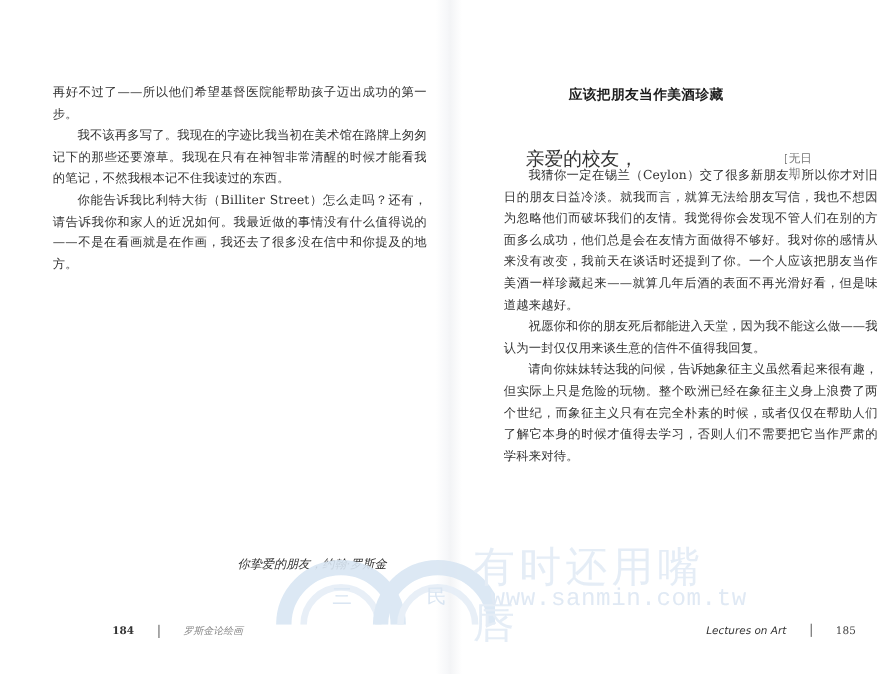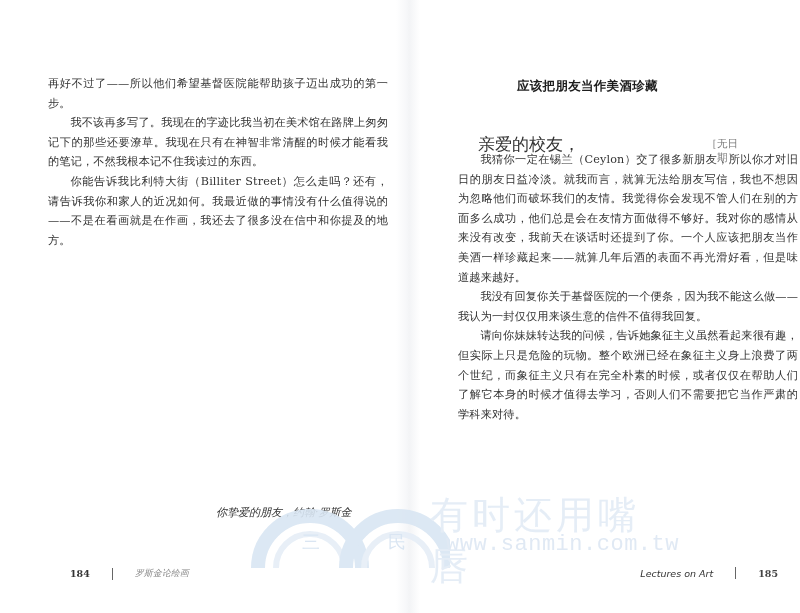--- a/index.html
+++ b/index.html
@@ -91,20 +91,21 @@
     }
 
     .footer {
       position: absolute;
       top: 567px;
       font-size: 9.5px;
       color: #555;
       display: flex;
       align-items: center;
       gap: 22px;
+      margin-left: 32px;
     }
     .footer-left { left: 70px; }
     .footer-right { right: 22px; }
     .footer .num {
       font-family: "DejaVu Serif", "Liberation Serif", serif;
       font-weight: bold;
       font-size: 9.5px;
       color: #333;
     }
     .footer .sep {
@@ -117,21 +118,21 @@
       font-size: 9px;
       color: #888;
       font-style: italic;
     }
     .footer-right .running {
       font-family: "DejaVu Sans", "Liberation Sans", sans-serif;
       font-size: 9.5px;
       color: #333;
     }
     .footer-right .num {
-      font-weight: bold;
+      font-weight: normal;
       color: #444;
       text-align: right;
     }
 
     
     .watermark {
       position: absolute;
       left: 250px;
       top: 488px;
       width: 420px;
@@ -187,21 +188,21 @@
       <span class="sep"></span>
       <span class="running">罗斯金论绘画</span>
     </div>
   </div>
 
   <div class="signature">你挚爱的朋友，约翰·罗斯金</div>
 
   <div class="page page-right">
     <div class="text-block">
       <p class="para">我猜你一定在锡兰（Ceylon）交了很多新朋友，所以你才对旧日的朋友日益冷淡。就我而言，就算无法给朋友写信，我也不想因为忽略他们而破坏我们的友情。我觉得你会发现不管人们在别的方面多么成功，他们总是会在友情方面做得不够好。我对你的感情从来没有改变，我前天在谈话时还提到了你。一个人应该把朋友当作美酒一样珍藏起来——就算几年后酒的表面不再光滑好看，但是味道越来越好。</p>
-      <p class="para">我没有回复你关于基督医院的一个便条，因为我不能这么做——我认为一封仅仅用来谈生意的信件不值得我回复。</p>
+      <p class="para">祝愿你和你的朋友死后都能进入天堂，因为我不能这么做——我认为一封仅仅用来谈生意的信件不值得我回复。</p>
       <p class="para">请向你妹妹转达我的问候，告诉她象征主义虽然看起来很有趣，但实际上只是危险的玩物。整个欧洲已经在象征主义身上浪费了两个世纪，而象征主义只有在完全朴素的时候，或者仅仅在帮助人们了解它本身的时候才值得去学习，否则人们不需要把它当作严肃的学科来对待。</p>
     </div>
     <div class="footer footer-right">
       <span class="running">Lectures on Art</span>
       <span class="sep"></span>
       <span class="num">185</span>
     </div>
   </div>
 
   <div class="chapter-title">应该把朋友当作美酒珍藏</div>

